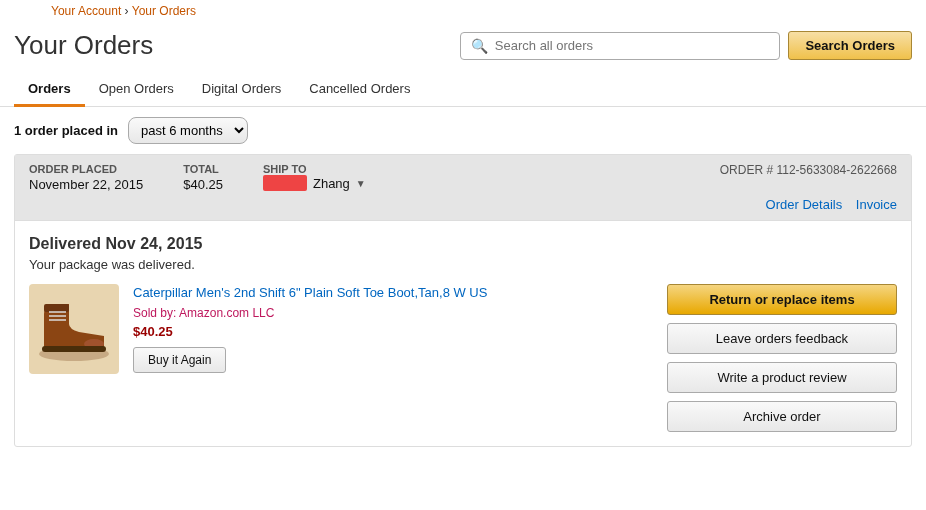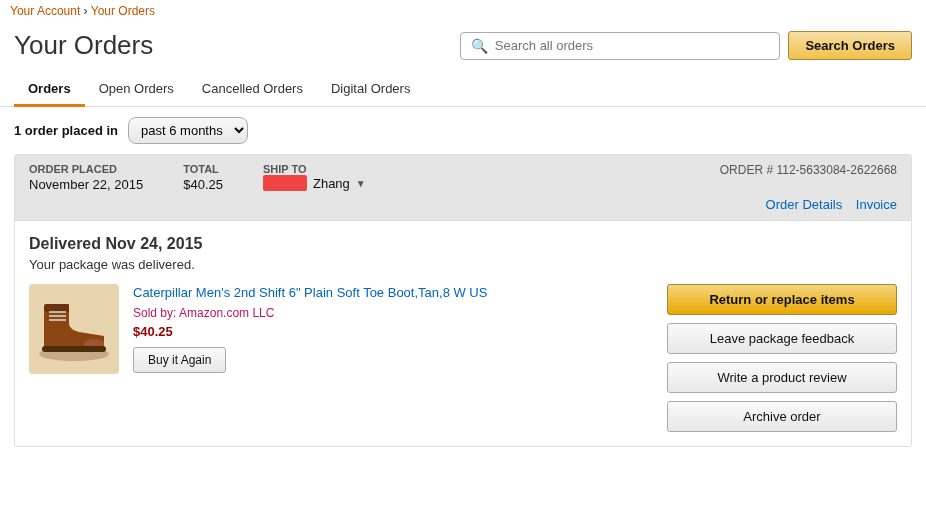--- a/index.html
+++ b/index.html
@@ -1,19 +1,19 @@
 <!DOCTYPE html>
 <html><head>
   <meta charset="utf-8">
   <style>
     * { margin: 0; padding: 0; box-sizing: border-box; }
     body { font-family: Arial, sans-serif; font-size: 13px; color: #333; background: #fff; width: 926px; }
 
     
-    .breadcrumb { font-size: 12px; padding: 4px 10px; color: #333; }
+    .breadcrumb { font-size: 12px; padding: 4px 10px; color: #333; margin-left: 41px; }
     .breadcrumb a { color: #c45500; text-decoration: none; }
     .breadcrumb span { color: #c45500; }
 
     
     .page-header { display: flex; align-items: center; padding: 8px 14px 12px 14px; }
     .page-title { font-size: 26px; font-weight: 400; flex: 1; }
     .search-bar { display: flex; align-items: center; gap: 8px; }
     .search-input-wrapper { display: flex; align-items: center; border: 1px solid #aaa; border-radius: 4px; padding: 5px 10px; background: #fff; width: 320px; }
     .search-icon { color: #888; margin-right: 6px; font-size: 14px; }
     .search-input { border: none; outline: none; font-size: 13px; width: 100%; color: #555; background: transparent; }
@@ -78,22 +78,22 @@
       <span class="search-icon">🔍</span>
       <input class="search-input" type="text" placeholder="Search all orders" style="">
     </div>
     <button class="search-button">Search Orders</button>
   </div>
 </div>
 
 <div class="tabs">
   <a class="tab active" href="#">Orders</a>
   <a class="tab" href="#">Open Orders</a>
+  <a class="tab" href="#">Digital Orders</a>
   <a class="tab" href="#">Cancelled Orders</a>
-  <a class="tab" href="#">Digital Orders</a>
 </div>
 
 <div class="filter-row">
   <strong>1 order placed in</strong>
   <select class="filter-select">
     <option>past 6 months</option>
     <option>past 3 months</option>
     <option>past 30 days</option>
     <option>2015</option>
     <option>2014</option>
@@ -160,19 +160,19 @@
 
       <div class="item-details">
         <a href="#" class="item-title">Caterpillar Men's 2nd Shift 6" Plain Soft Toe Boot,Tan,8 W US</a>
         <div class="item-sold">Sold by: Amazon.com LLC</div>
         <div class="item-price">$40.25</div>
         <button class="buy-again-btn">Buy it Again</button>
       </div>
 
       <div class="action-buttons">
         <button class="action-btn action-btn-primary">Return or replace items</button>
-        <button class="action-btn action-btn-secondary">Leave package feedback</button>
+        <button class="action-btn action-btn-secondary">Leave orders feedback</button>
         <button class="action-btn action-btn-secondary">Write a product review</button>
         <button class="action-btn action-btn-secondary">Archive order</button>
       </div>
     </div>
   </div>
 </div>
 
 </body></html>

